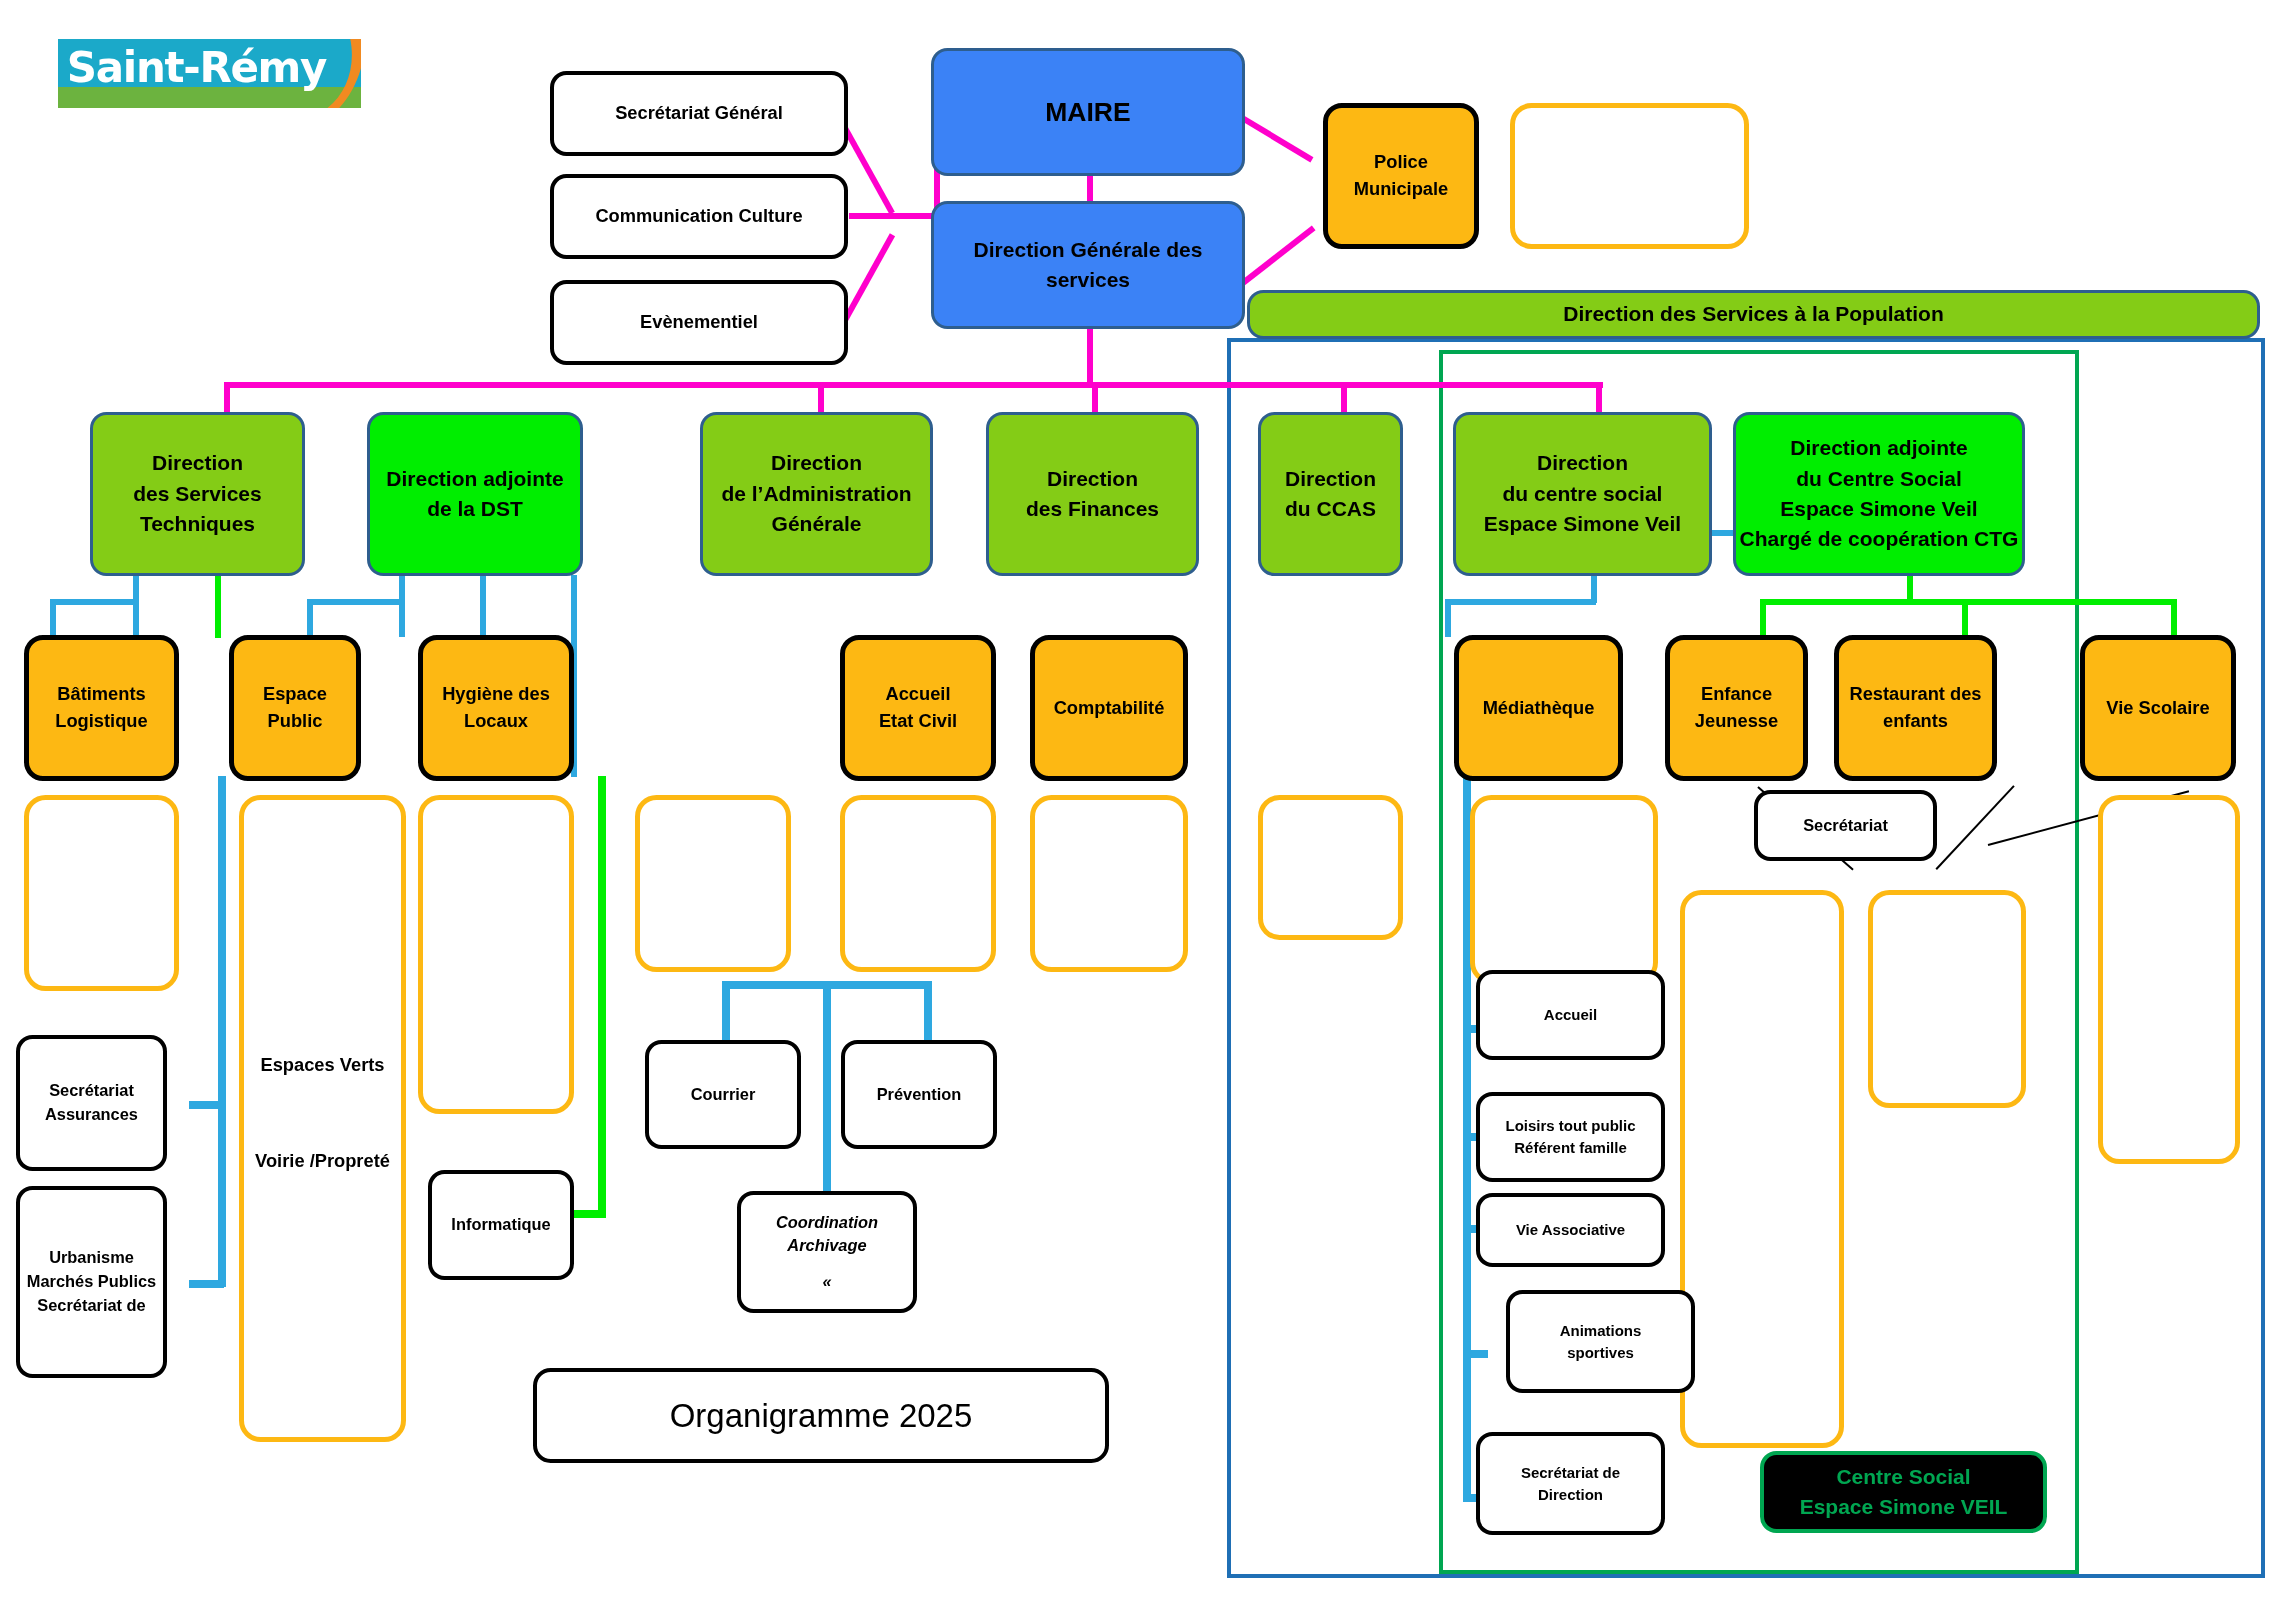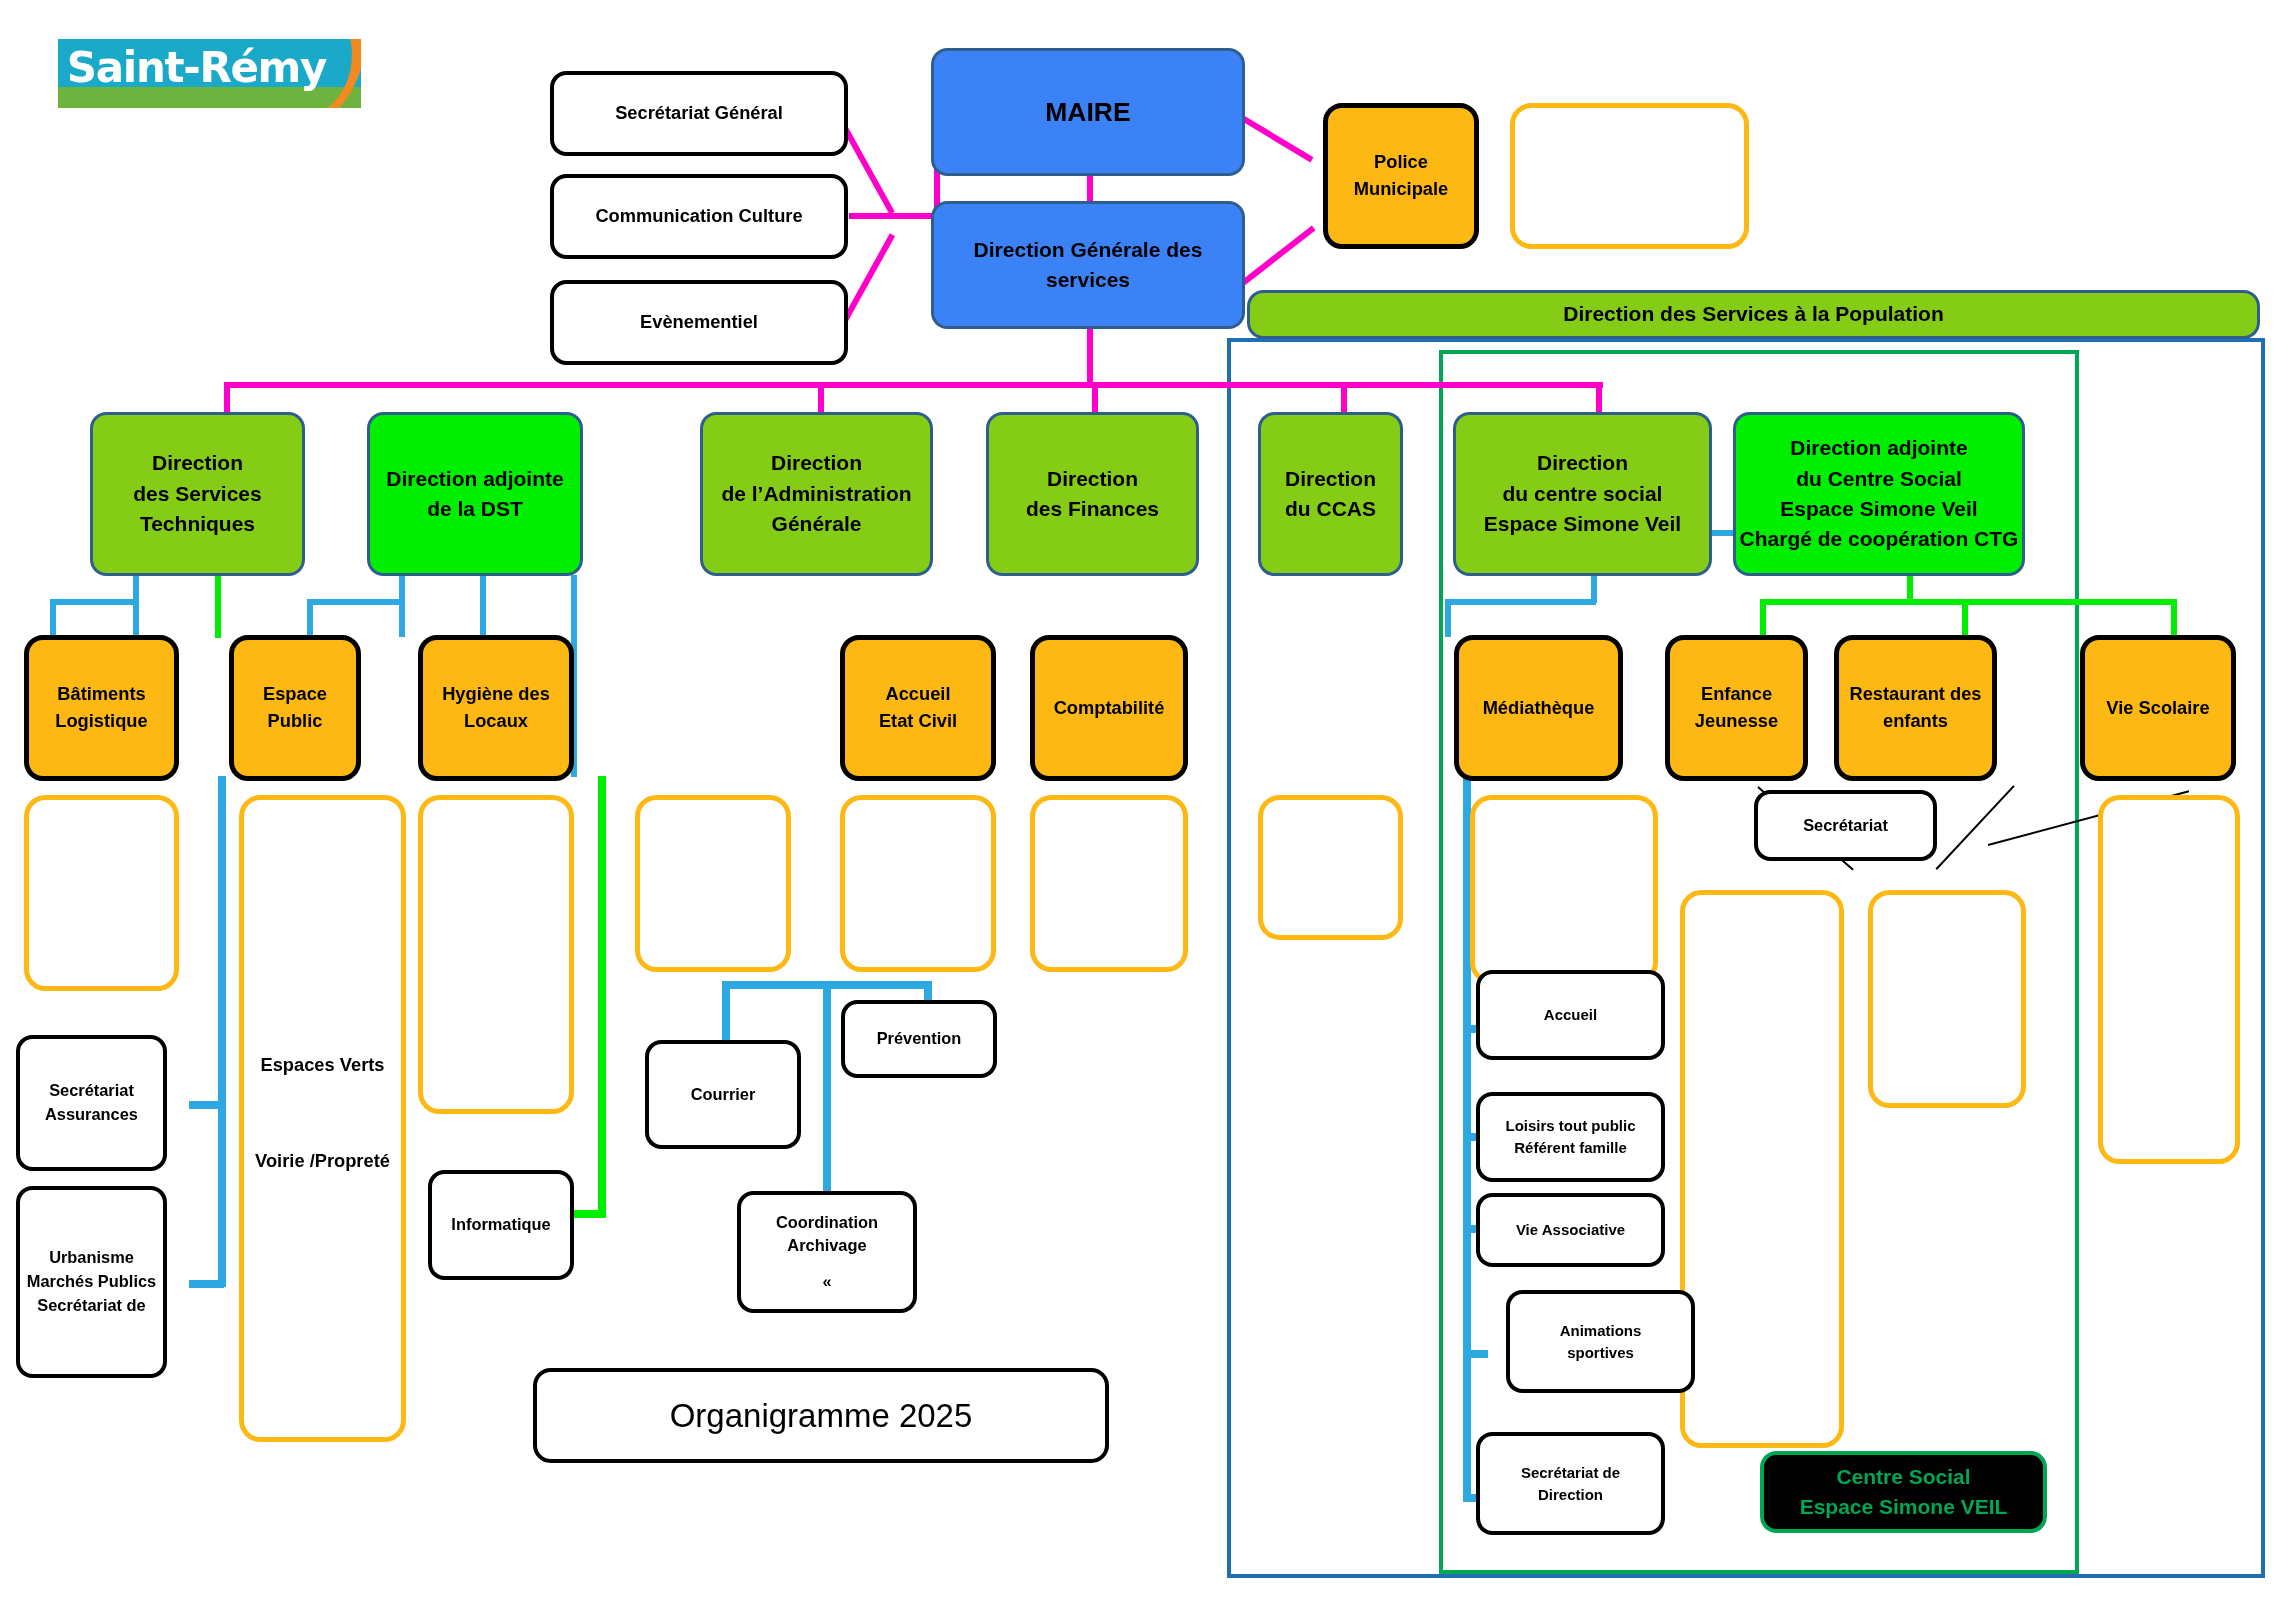--- a/index.html
+++ b/index.html
@@ -251,24 +251,24 @@
 Marchés Publics
 Secrétariat de</span>
   </div>
   <div class="box b-white t14" style="left:428px;top:1170px;width:146px;height:110px;">
     <span>Informatique</span>
   </div>
 
   <div class="box b-white t14" style="left:645px;top:1040px;width:156px;height:109px;">
     <span>Courrier</span>
   </div>
-  <div class="box b-white t14" style="left:841px;top:1000px;width:156px;height:78px;">
+  <div class="box b-white t14" style="left:841px;top:1040px;width:156px;height:109px;">
     <span>Prévention</span>
   </div>
-  <div class="box b-white t14" style="left:737px;top:1191px;width:180px;height:122px;flex-direction:column;">
+  <div class="box b-white t14" style="left:737px;top:1191px;width:180px;height:122px;flex-direction:column;font-style:italic;">
     <span style="white-space:pre-line;">Coordination
 Archivage</span>
     <span style="margin-top:11.4px;">«</span>
   </div>
 
   <div class="box b-title" style="left:533px;top:1368px;width:576px;height:95px;font-size:33px;">
     <span>Organigramme 2025</span>
   </div>
 
   <div class="box b-white t14" style="left:1754px;top:790px;width:183px;height:71px;">

